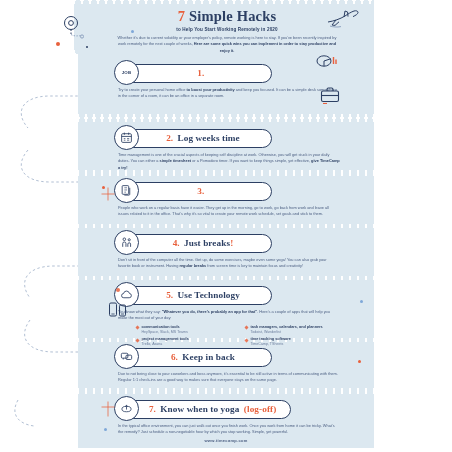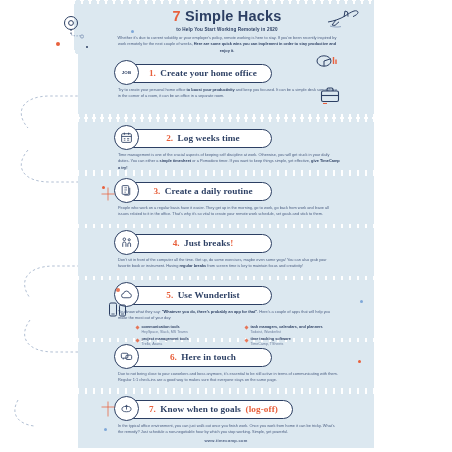--- a/index.html
+++ b/index.html
@@ -41,21 +41,21 @@
   
   .header{position:absolute;left:-22px;top:4px;width:300px;height:46px;z-index:3;}
   .header-bg{position:absolute;inset:0;background:#dce8f0;}
   .header-bg::before,.header-bg::after{
     content:"";position:absolute;left:0;right:0;height:6px;
     background-image:radial-gradient(circle at 4px 3px,#dce8f0 3px,transparent 3.4px);
     background-size:8px 6px;}
   .header-bg::before{top:-4px;}
   .header-bg::after{bottom:-4px;transform:scaleY(-1);}
   .header-inner{position:relative;padding:5px 34px 0 40px;text-align:center;}
-  .title{font-family:Liberation Sans, sans-serif;font-weight:bold;font-size:14.5px;
+  .title{font-family:Liberation Serif, serif;font-weight:bold;font-size:14.5px;
          color:#2c3f63;letter-spacing:.2px;line-height:1.1;}
   .title .num{color:#e8603c;}
   .subtitle{font-size:4.6px;font-weight:bold;color:#2c3f63;margin-top:2px;letter-spacing:.15px;}
   .lede{font-size:3.9px;line-height:1.62;color:#4a5d80;margin-top:3px;text-align:center;}
   .lede b{color:#2c3f63;}
 
   
   .row{position:absolute;left:0;width:260px;z-index:4;}
   .r1{top:62px;} .r2{top:127px;} .r3{top:180px;}
   .r4{top:232px;} .r5{top:284px;} .r6{top:346px;} .r7{top:398px;}
@@ -147,21 +147,21 @@
         </div>
       </div>
     </div>
 
     <div class="row r1">
       <div class="pill-wrap">
         <div class="badge">
           <span class="jobtxt">JOB</span>
         </div>
         <div class="pill">
-          <span class="hnum">1.</span>&nbsp;<span class="htxt">Create your home office</span>
+          <span class="hnum">1.</span>&nbsp;
         </div>
       </div>
       <div class="body">
         <span>Try to create your personal home office </span><b>to boost your productivity</b><span> and keep you focused. It can be a simple desk somewhere in the corner of a room, it can be an office in a separate room.</span>
       </div>
     </div>
 
     <div class="row r2">
       <div class="pill-wrap">
         <div class="badge">
@@ -183,21 +183,21 @@
     <div class="row r3">
       <div class="pill-wrap">
         <div class="badge">
           <svg viewBox="0 0 24 24" fill="none" stroke="#2c3f63" stroke-width="1.6">
             <rect x="4" y="3" width="12" height="16" rx="1.5"></rect>
             <path d="M8 7h5M8 11h5M8 15h3" stroke-width="1.2"></path>
             <path d="M18 7v12a1.5 1.5 0 0 1-1.5 1.5H8"></path>
           </svg>
         </div>
         <div class="pill">
-          <span class="hnum">3.</span>&nbsp;<span class="htxt">Create a daily routine</span>
+          <span class="hnum">3.</span>&nbsp;
         </div>
       </div>
       <div class="body">
         <span>People who work on a regular basis have it easier. They get up in the morning, go to work, go back from work and leave all issues related to it in the office. That's why it's so vital to create your remote work schedule, set goals and stick to them.</span>
       </div>
     </div>
 
     <div class="row r4">
       <div class="pill-wrap">
         <div class="badge">
@@ -218,21 +218,21 @@
     </div>
 
     <div class="row r5">
       <div class="pill-wrap">
         <div class="badge">
           <svg viewBox="0 0 24 24" fill="none" stroke="#2c3f63" stroke-width="1.6">
             <path d="M7 18h10a4 4 0 0 0 .4-7.98A5.5 5.5 0 0 0 6.6 10.2 3.9 3.9 0 0 0 7 18z"></path>
           </svg>
         </div>
         <div class="pill">
-          <span class="hnum">5.</span>&nbsp;<span class="htxt">Use Wunderlist</span>
+          <span class="hnum">5.</span>&nbsp;<span class="htxt">Use Technology</span>
         </div>
       </div>
       <div class="body">
         <span>You know what they say: </span><b>"Whatever you do, there's probably an app for that"</b><span>. Here's a couple of apps that will help you make the most out of your day:</span>
       </div>
       <div class="applist">
         <div class="appcol">
           <div class="appitem">
             <div class="appdot"></div>
             <div>
@@ -270,38 +270,38 @@
     <div class="row r6">
       <div class="pill-wrap">
         <div class="badge">
           <svg viewBox="0 0 24 24" fill="none" stroke="#2c3f63" stroke-width="1.6">
             <rect x="2.5" y="6" width="12" height="9" rx="2"></rect>
             <path d="M6 17.5V15"></path>
             <rect x="11" y="9.5" width="10.5" height="8" rx="2"></rect>
           </svg>
         </div>
         <div class="pill">
-          <span class="hnum">6.</span>&nbsp;<span class="htxt">Here in touch</span>
+          <span class="hnum">6.</span>&nbsp;<span class="htxt">Keep in back</span>
         </div>
       </div>
       <div class="body">
         <span>Due to not being close to your coworkers and boss anymore, it's essential to be still active in terms of communicating with them. Regular 1:1 check-ins are a good way to makes sure that everyone stays on the same page.</span>
       </div>
     </div>
 
     <div class="row r7">
       <div class="pill-wrap">
         <div class="badge">
           <svg viewBox="0 0 24 24" fill="none" stroke="#2c3f63" stroke-width="1.5">
             <ellipse cx="12" cy="13" rx="8.5" ry="5"></ellipse>
             <path d="M12 14V6M12 6l-2.6 2.6M12 6l2.6 2.6"></path>
           </svg>
         </div>
         <div class="pill">
-          <span class="hnum">7.</span>&nbsp;<span class="htxt">Know when to goals</span>&nbsp;<span class="htxt accent">(log-off)</span>
+          <span class="hnum">7.</span>&nbsp;<span class="htxt">Know when to yoga</span>&nbsp;<span class="htxt accent">(log-off)</span>
         </div>
       </div>
       <div class="body">
         <span>In the typical office environment, you can just walk out once you finish work. Once you work from home it can be tricky. What's the remedy? Just schedule a non-negotiable hour by which you stop working. Simple, yet powerful.</span>
       </div>
     </div>
 
     <div class="footer">
       <span>www.timecamp.com</span>
     </div>

